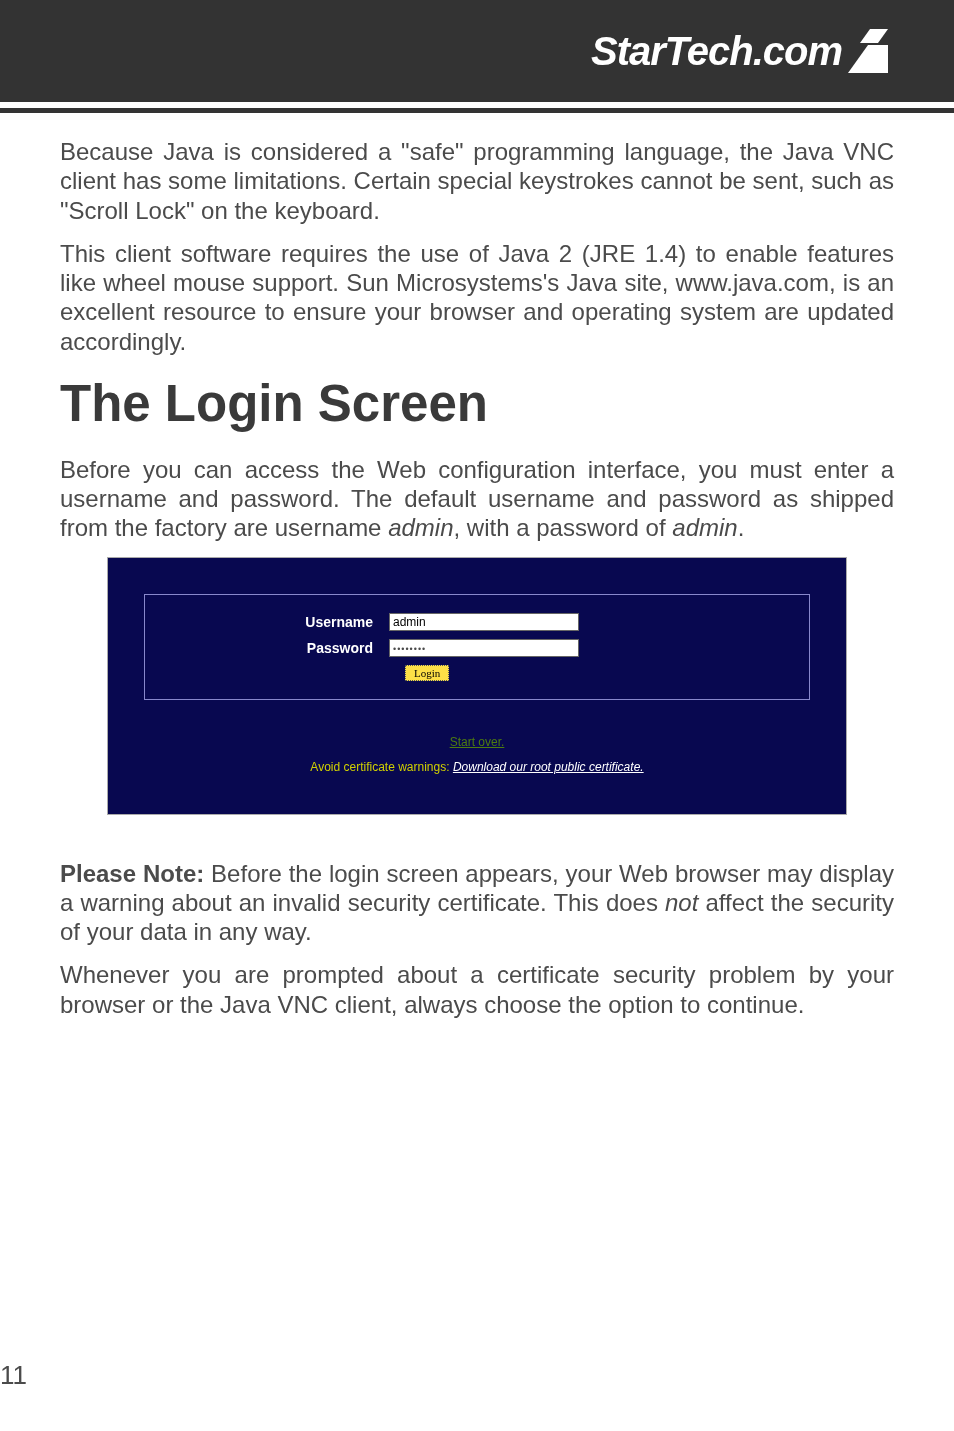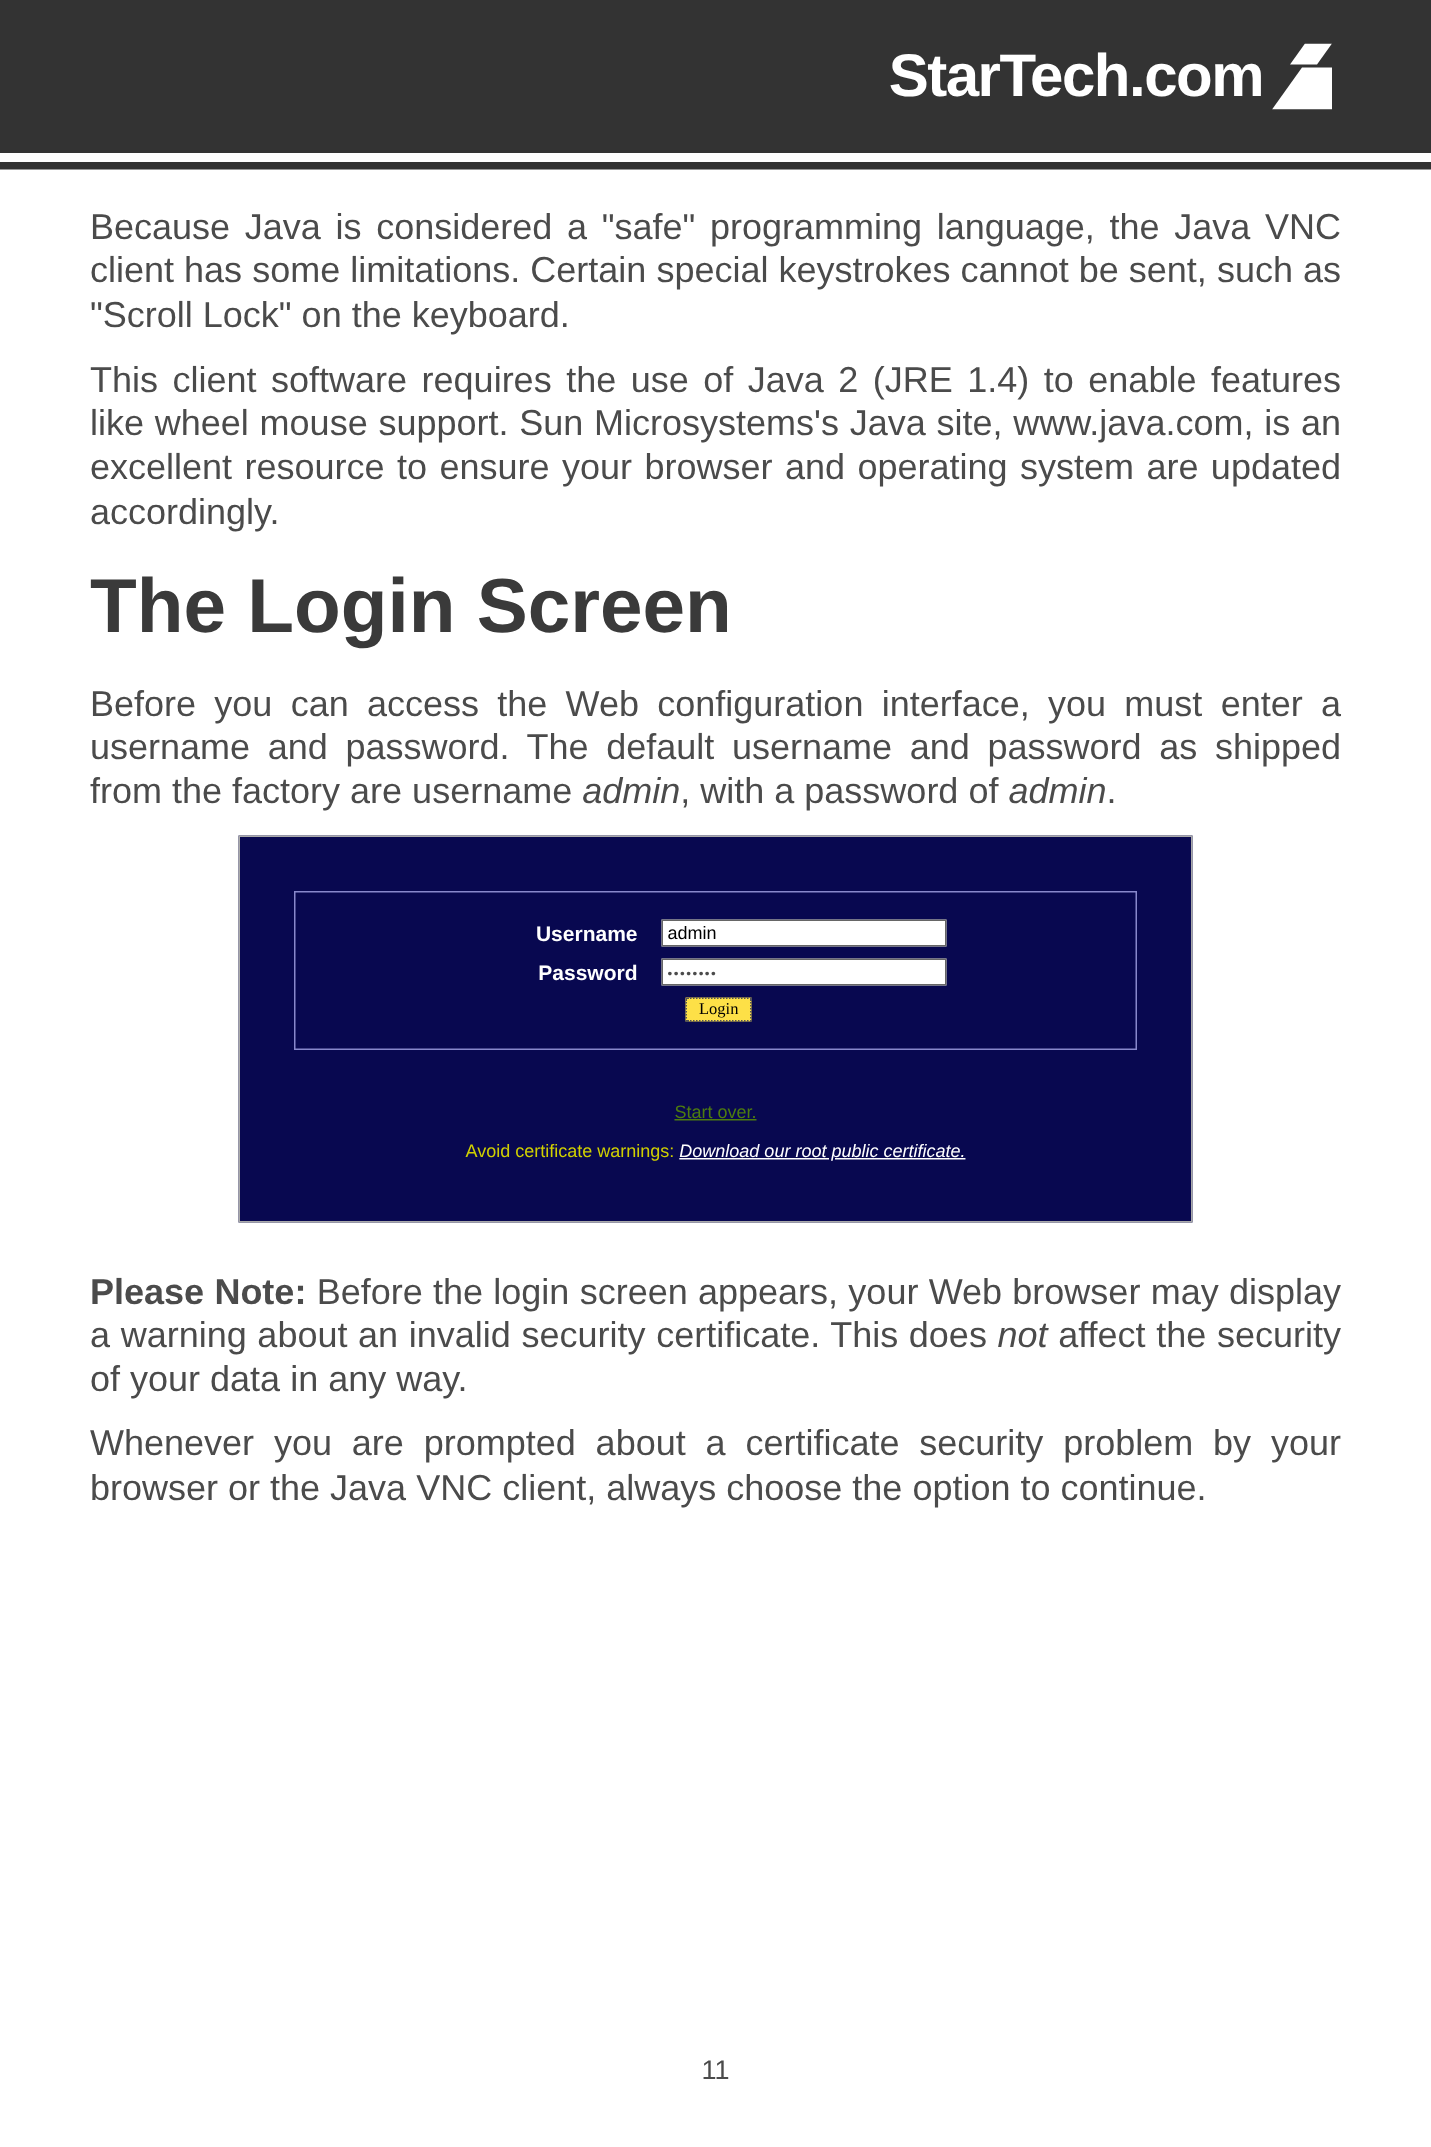--- a/index.html
+++ b/index.html
@@ -16,20 +16,21 @@
     width: 100%;
     display: flex;
     align-items: center;
     justify-content: flex-end;
     padding-right: 60px;
   }
   .logo-wrap {
     display: flex;
     align-items: center;
     gap: 6px;
+    font-style: italic;
   }
   .logo-text {
     color: #fff;
     font-weight: bold;
     font-size: 40px;
     letter-spacing: -1px;
   }
   .logo-icon svg { display: block; }
   .divider {
     height: 5px;
@@ -52,22 +53,22 @@
     font-stretch: condensed;
     font-size: 51px;
     color: #3a3a3a;
     margin: 18px 0 22px 0;
     letter-spacing: 0px;
   }
   .italic { font-style: italic; }
   .bold { font-weight: bold; }
 
   .screenshot {
-    width: 636px;
-    margin: 0 auto 32px auto;
+    width: 740px;
+    margin: 0 auto 44px auto;
     background: #080850;
     border: 1px solid #aaa;
     padding: 36px 36px 40px 36px;
   }
   .login-box {
     border: 1px solid #8888cc;
     padding: 18px 24px 18px 24px;
   }
   .login-row {
     display: flex;
@@ -126,22 +127,21 @@
     font-family: Verdana, Arial, sans-serif;
   }
   .cert-warn { color: #d0d000; }
   .cert-link { color: #fff; text-decoration: underline; font-style: italic; }
 
   .page-num {
     position: absolute;
     bottom: 40px;
     left: 0;
     width: 100%;
-    text-align: center;
-    font-size: 18px;
+    font-size: 26px;
     color: #4b4b4b;
   }
 </style>
 </head>
 <body>
 
 <div class="header-bar">
   <div class="logo-wrap">
     <span class="logo-text">StarTech.com</span>
     <span class="logo-icon">

